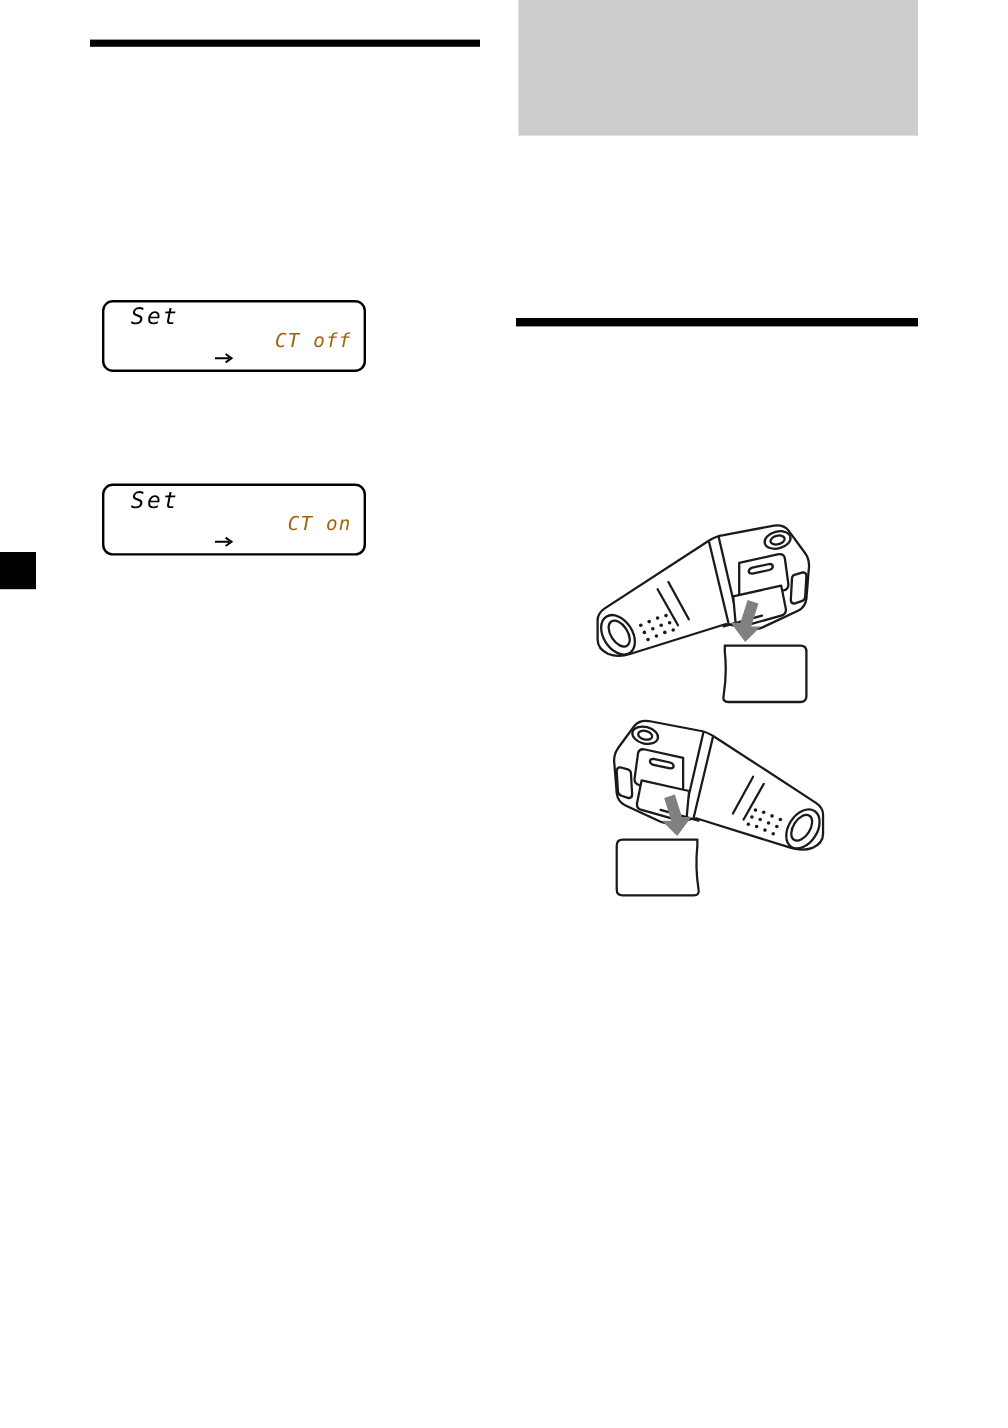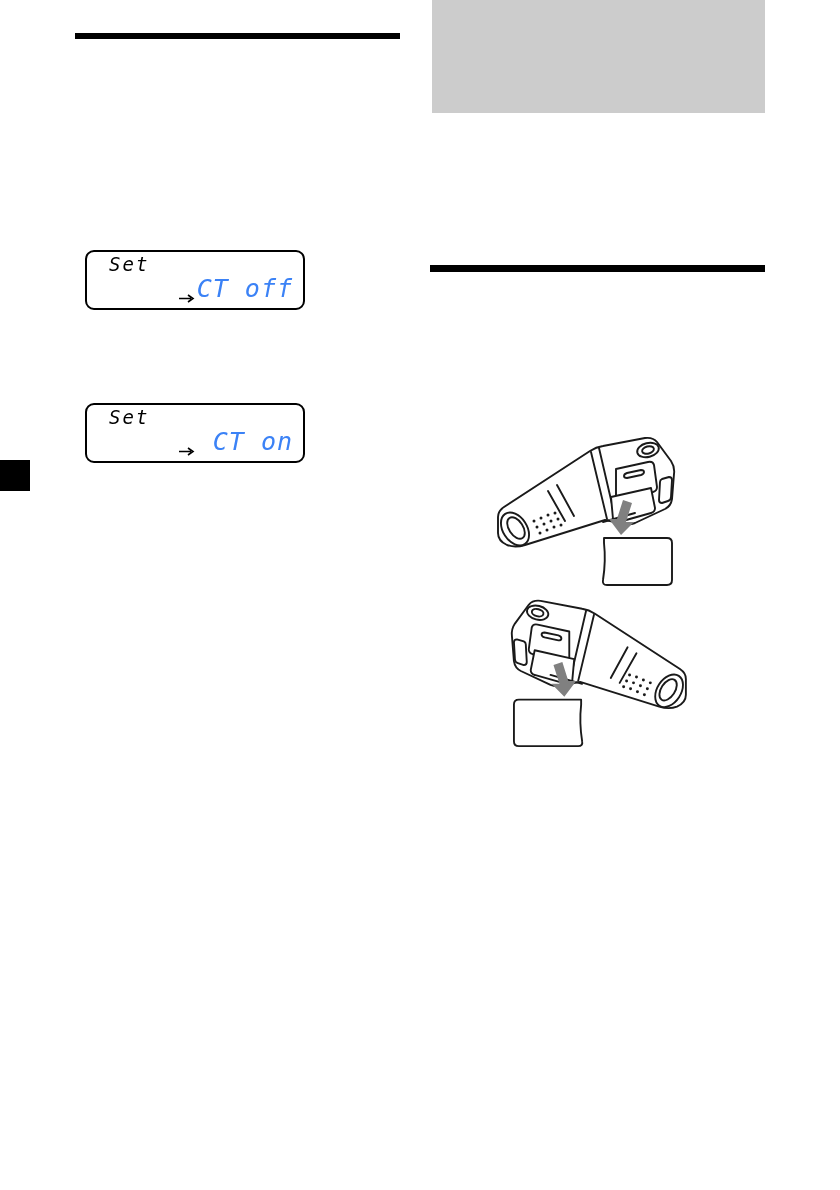--- a/index.html
+++ b/index.html
@@ -79,23 +79,23 @@
     color: #000000;
     line-height: 1;
     white-space: nowrap;
   }
   .lcd-main {
     position: absolute;
     right: 10px;
     top: 24px;
     font-family: "DejaVu Sans Mono", monospace;
     font-style: italic;
-    font-size: 25px;
+    font-size: 16px;
     letter-spacing: 1px;
-    color: #3b82f6;
+    color: #a16207;
     line-height: 1;
     white-space: nowrap;
   }
   .lcd-arrow {
     position: absolute;
     left: 92px;
     bottom: 4px;
     width: 18px;
     height: 12px;
   }

